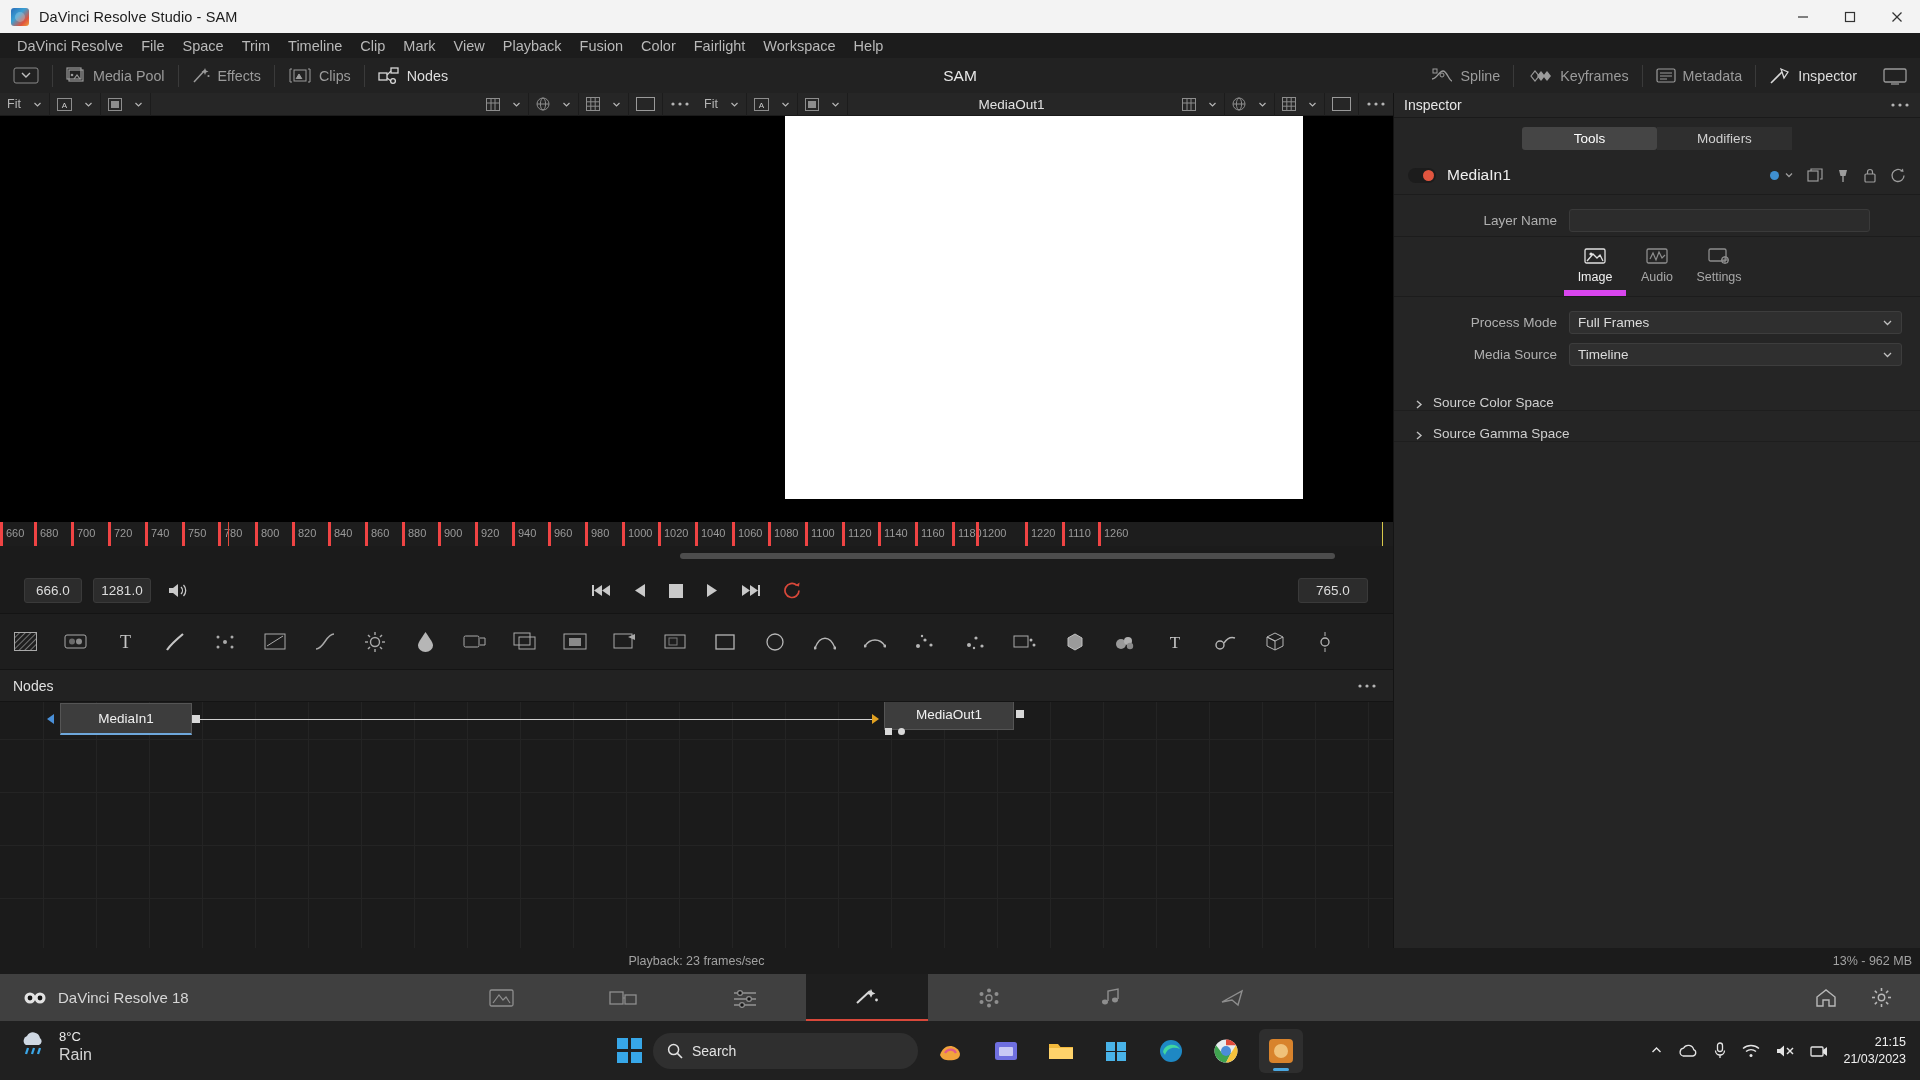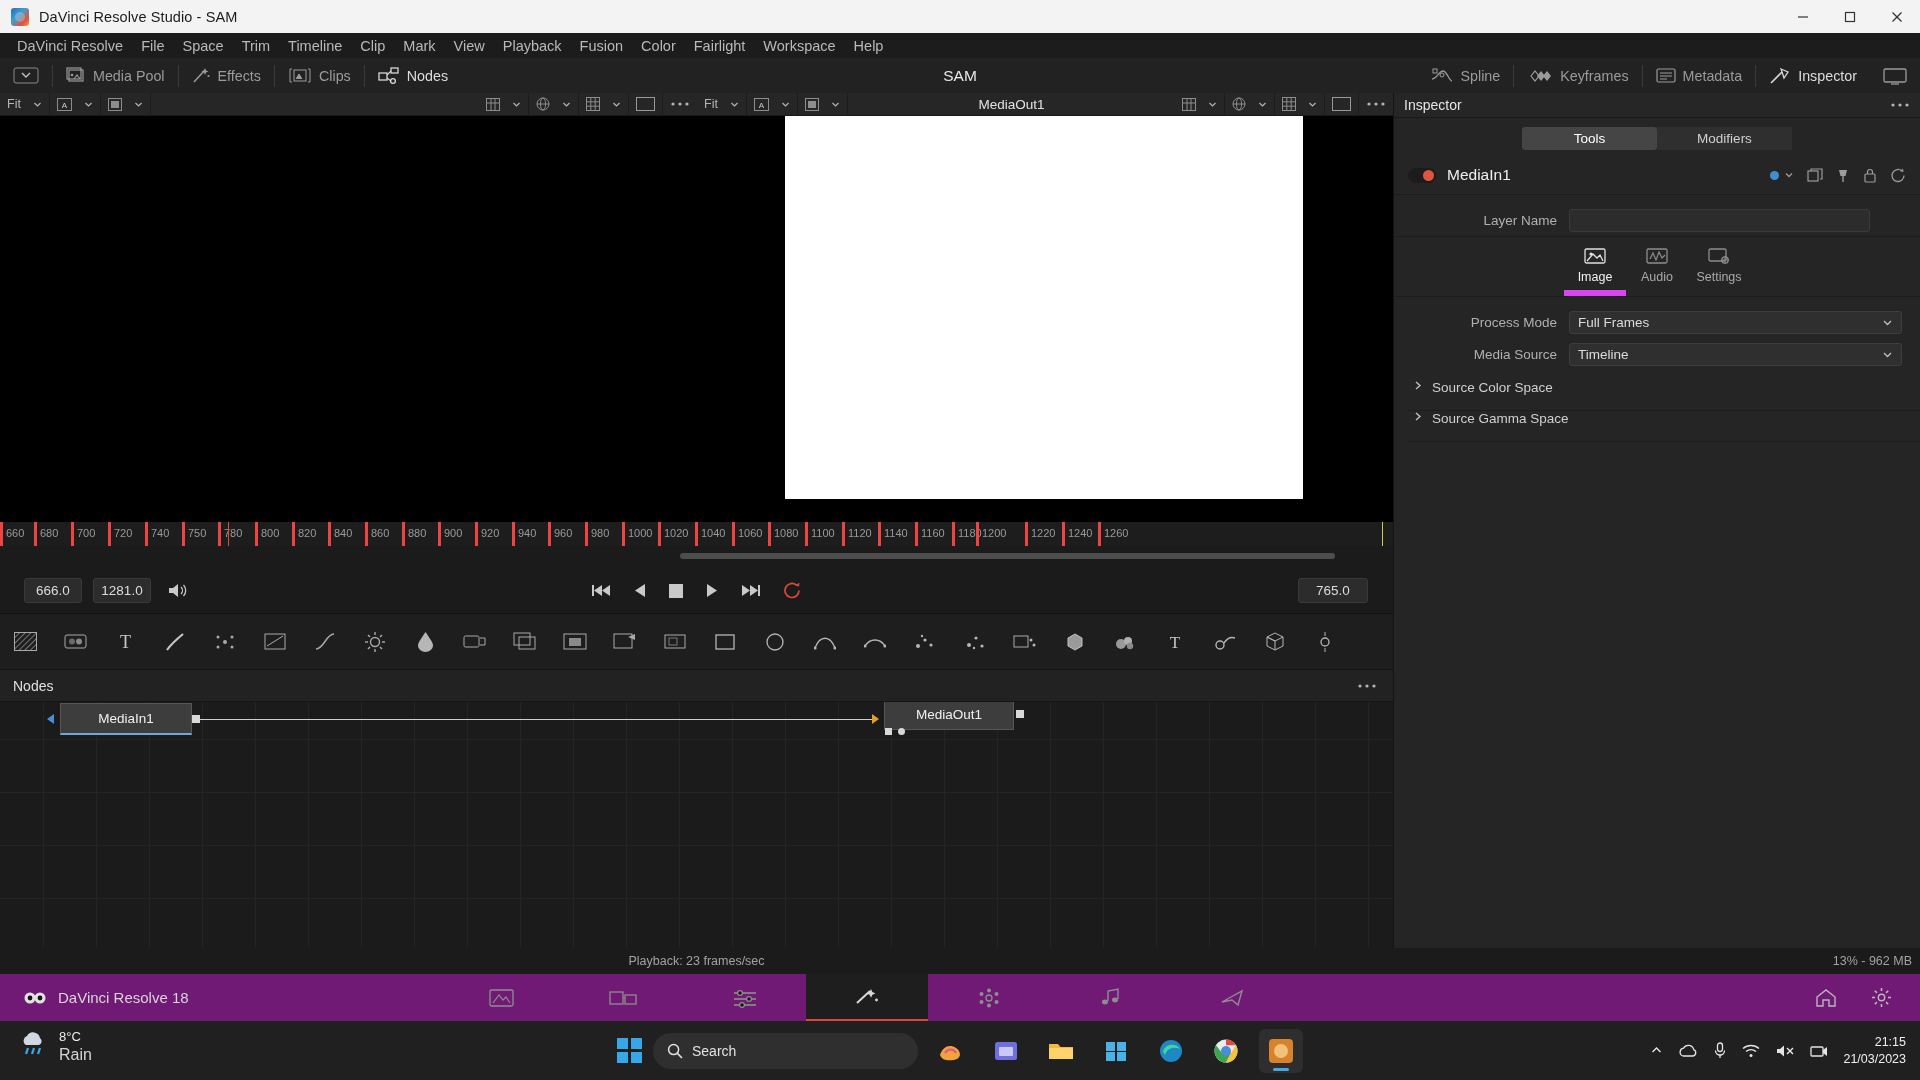--- a/index.html
+++ b/index.html
@@ -125,25 +125,25 @@
   .selectf { flex:1; height:23px; background:#2f2f2f; border:1px solid #3d3d3d; border-radius:3px;
     display:flex; align-items:center; padding:0 8px; font-size:13.5px; color:#dcdcdc; }
   .selectf .cv { margin-left:auto; }
 
   .subtabs { display:flex; justify-content:center; gap:0; padding:10px 0 0; }
   .subtab { width:62px; display:flex; flex-direction:column; align-items:center; gap:4px;
     font-size:12.5px; color:#a8a8a8; padding-bottom:6px; }
   .subtab.sel { color:#f0f0f0; border-bottom:6px solid #d946ef; }
   .divline { height:1px; background:#1c1c1c; margin:0; }
 
-  .acc { display:flex; align-items:flex-start; gap:9px; height:31px; padding-left:6px;
-    font-size:13.5px; color:#cfcfcf; border-bottom:1px solid #1e1e1e;margin-left:13px; }
+  .acc { display:flex; align-items:flex-end; gap:9px; height:31px; padding-left:20px;
+    font-size:13.5px; color:#cfcfcf; border-bottom:1px solid #1e1e1e; }
 
   
-  .pagebar { position:absolute; top:974px; left:0; width:1920px; height:47px; background:#701a75;
+  .pagebar { position:absolute; top:974px; left:0; width:1920px; height:47px; background:#404040;
     display:flex; align-items:center; }
   .pb-brand { display:flex; align-items:center; gap:10px; padding-left:22px; font-size:15px; color:#d6d6d6; }
   .pb-pages { position:absolute; left:440px; display:flex; align-items:center; }
   .pb-page { width:122px; height:47px; display:flex; align-items:center; justify-content:center;
     color:#8e8e8e; }
   .pb-page.sel { background:#1e1e1e; border-bottom:2px solid #d9483a; color:#d8d8d8; }
   .pb-right { margin-left:auto; display:flex; align-items:center; gap:34px; padding-right:28px; color:#b8b8b8; }
 
   
   .taskbar { position:absolute; top:1021px; left:0; width:1920px; height:59px; background:#202020; }
@@ -566,21 +566,21 @@
     <div class="tick" style="left:695px">1040</div>
     <div class="tick" style="left:732px">1060</div>
     <div class="tick" style="left:768px">1080</div>
     <div class="tick" style="left:805px">1100</div>
     <div class="tick" style="left:842px">1120</div>
     <div class="tick" style="left:878px">1140</div>
     <div class="tick" style="left:915px">1160</div>
     <div class="tick" style="left:952px">1180</div>
     <div class="tick" style="left:976px">1200</div>
     <div class="tick" style="left:1025px">1220</div>
-    <div class="tick" style="left:1062px">1240</div>
+    <div class="tick" style="left:1062px">1110</div>
     <div class="tick" style="left:1098px">1260</div>
     <div class="playhead" style="left:228px"></div>
     <div class="playhead end" style="left:1382px"></div>
   </div>
 
   <div class="scrollrow">
     <div class="scrollthumb" style="left:680px;width:655px"></div>
   </div>
 
   <div class="transport">

